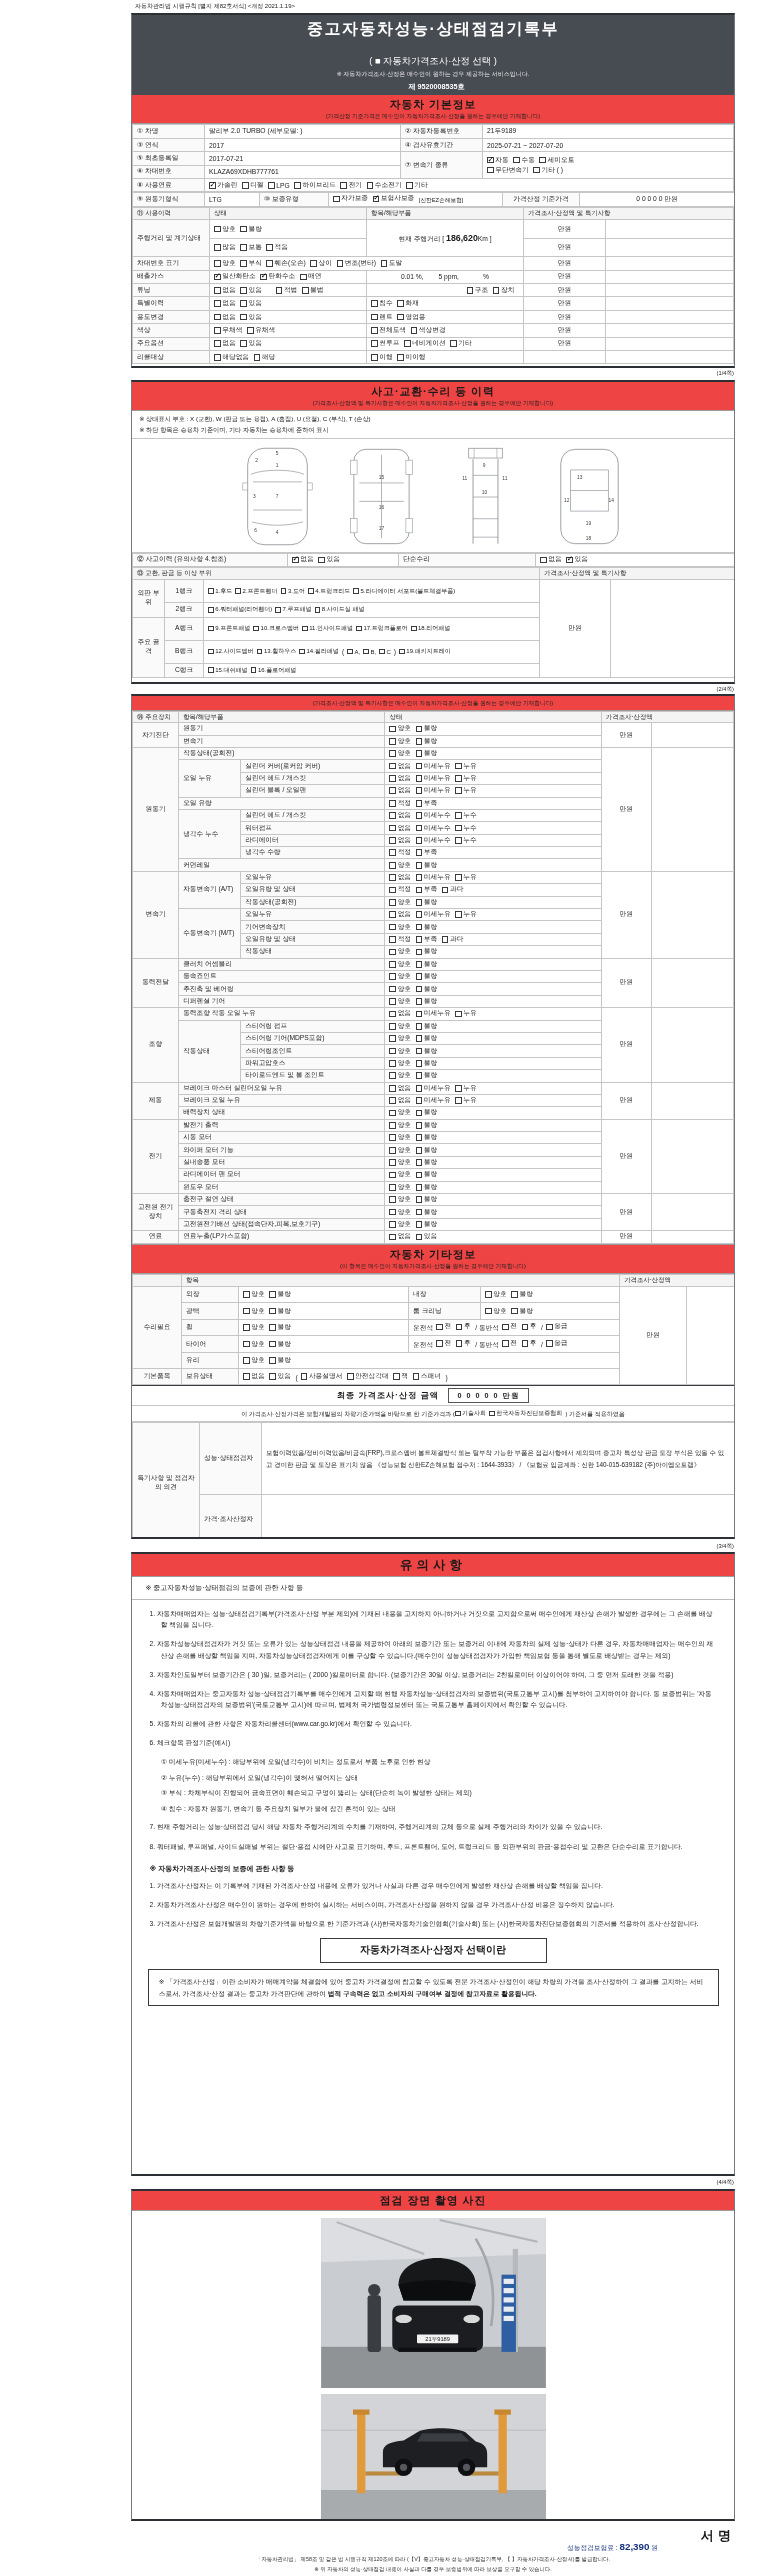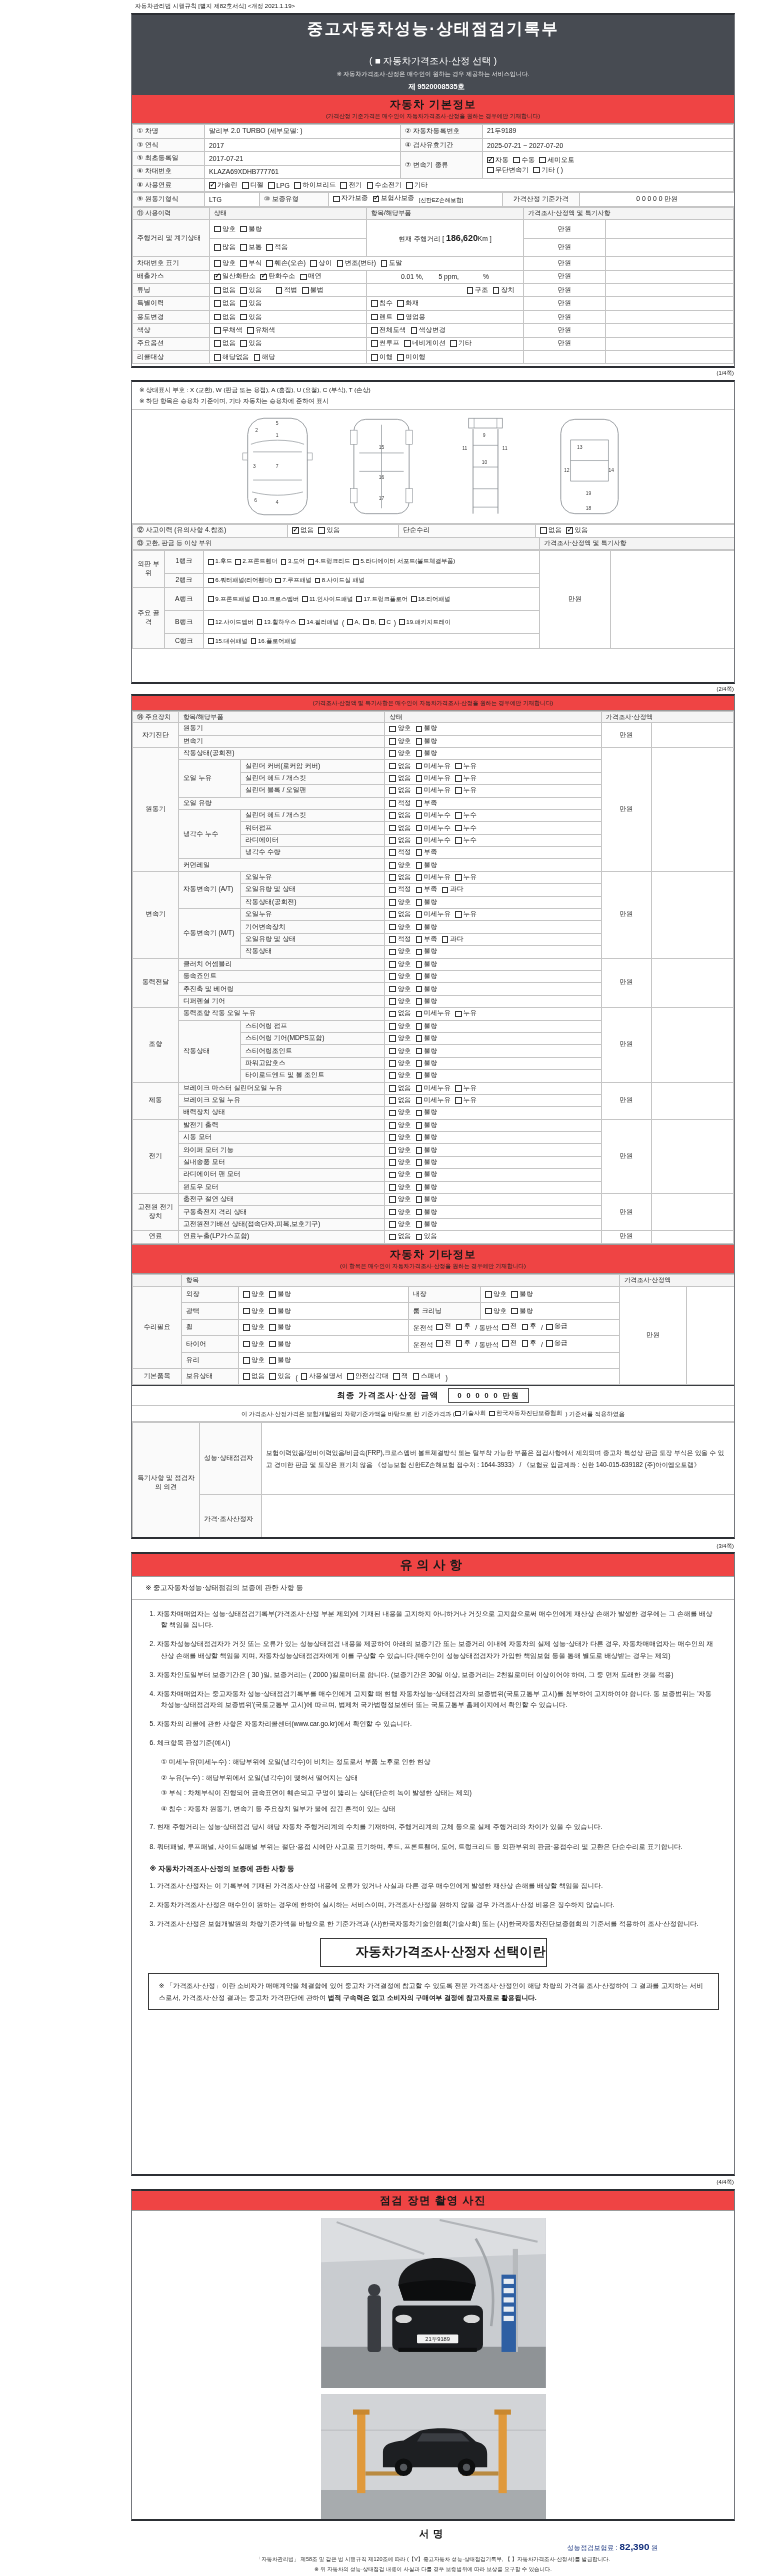--- a/index.html
+++ b/index.html
@@ -38,25 +38,25 @@
 .final{display:flex;align-items:center;justify-content:center;gap:9.3px;border-top:1px solid #3a3d42;height:20.6px;font-weight:bold;background:#fff}
 .final .flab{font-size:8.2px;letter-spacing:1px}
 .final .fval{border:0.5px solid #555;padding:1.5px 8.2px;font-size:7.2px;letter-spacing:1.5px}
 .basis{text-align:center;font-size:6px;padding:2.1px 0;border-top:0.5px solid #c6c6c6;border-bottom:0.5px solid #c6c6c6}
 .nsub{font-size:7px;padding:5.7px 13.4px;border-bottom:0.5px solid #bbb}
 .nbody{padding:8.2px 17.5px 0 17.5px}
 .nitem{font-size:6.7px;line-height:1.7;margin-bottom:7.7px;padding-left:11.3px;text-indent:-11.3px}
 .ncrit{padding:0 17.5px 3.1px 29px}
 .ncrit .nitem{margin-bottom:4.1px}
 .nsub2{font-weight:bold;font-size:7px;padding:4.1px 17.5px 6.2px}
-.nboxt{width:227px;margin:8.2px auto 6.2px;border:1px solid #3a3a3a;text-align:right;font-weight:bold;font-size:13px;padding:4.6px 0}
+.nboxt{width:227px;margin:8.2px auto 6.2px;border:1px solid #3a3a3a;text-align:center;font-weight:bold;font-size:10px;padding:4.6px 0}
 .nbox{margin:0 15.5px;border:1px solid #3a3a3a;padding:6.2px 10.3px;font-size:6.7px;line-height:1.7}
 .pwrap{padding:7.2px 0 0;text-align:center}
 .photo{display:block;margin:0 auto 5.2px;background:#c9ccd0}
-.sign{position:absolute;left:131px;width:604px;text-align:center;font-size:10px;font-weight:bold;letter-spacing:4.1px}
+.sign{position:absolute;left:131px;width:604px;text-align:right;font-size:13px;font-weight:bold;letter-spacing:4.1px}
 .fee{position:absolute;left:131px;width:604px;text-align:right;padding-right:77px;font-size:6.7px;color:#16327e}
 .fee .fv{font-size:9.8px;font-weight:bold}
 .foot{position:absolute;left:131px;width:604px;text-align:center;font-size:5.4px;color:#333;line-height:1.8}
 .pre{white-space:pre}
 .gcell{text-align:center;background:#fafafa}
 </style>
 </head>
 <body>
 
 <div class="lawnote">자동차관리법 시행규칙 [별지 제82호서식] &lt;개정 2021.1.19&gt;</div>
@@ -383,20 +383,24 @@
             </span></td>
       <td></td>
       <td></td>
     </tr>
   </tbody>
     </table>
 </section>
 <div class="marker" style="top:370px">(1/4쪽)</div>
 
 <section class="blk" style="top:380px;height:304px">
+  <div class="sec">
+    <div class="t1">사고·교환·수리 등 이력</div>
+    <div class="t2">(가격조사·산정액 및 특기사항은 매수인이 자동차가격조사·산정을 원하는 경우에만 기재합니다)</div>
+  </div>
   <div class="legend">
     <div>※ 상태표시 부호 : X (교환), W (판금 또는 용접), A (흠집), U (요철), C (부식), T (손상)</div>
     <div>※ 하단 항목은 승용차 기준이며, 기타 자동차는 승용차에 준하여 표시</div>
   </div>
 
   <div class="diagrams">
     <svg width="77" height="103" viewBox="0 0 130 190">
       <rect x="10" y="6" width="110" height="178" rx="30" fill="#fff" stroke="#8a8f94" stroke-width="1.5"></rect>
       <path d="M16,54 C40,44 90,44 114,54" fill="none" stroke="#8a8f94" stroke-width="1.2"></path>
       <path d="M20,68 L110,68 M20,120 L110,120" stroke="#8a8f94" stroke-width="1.2"></path>

